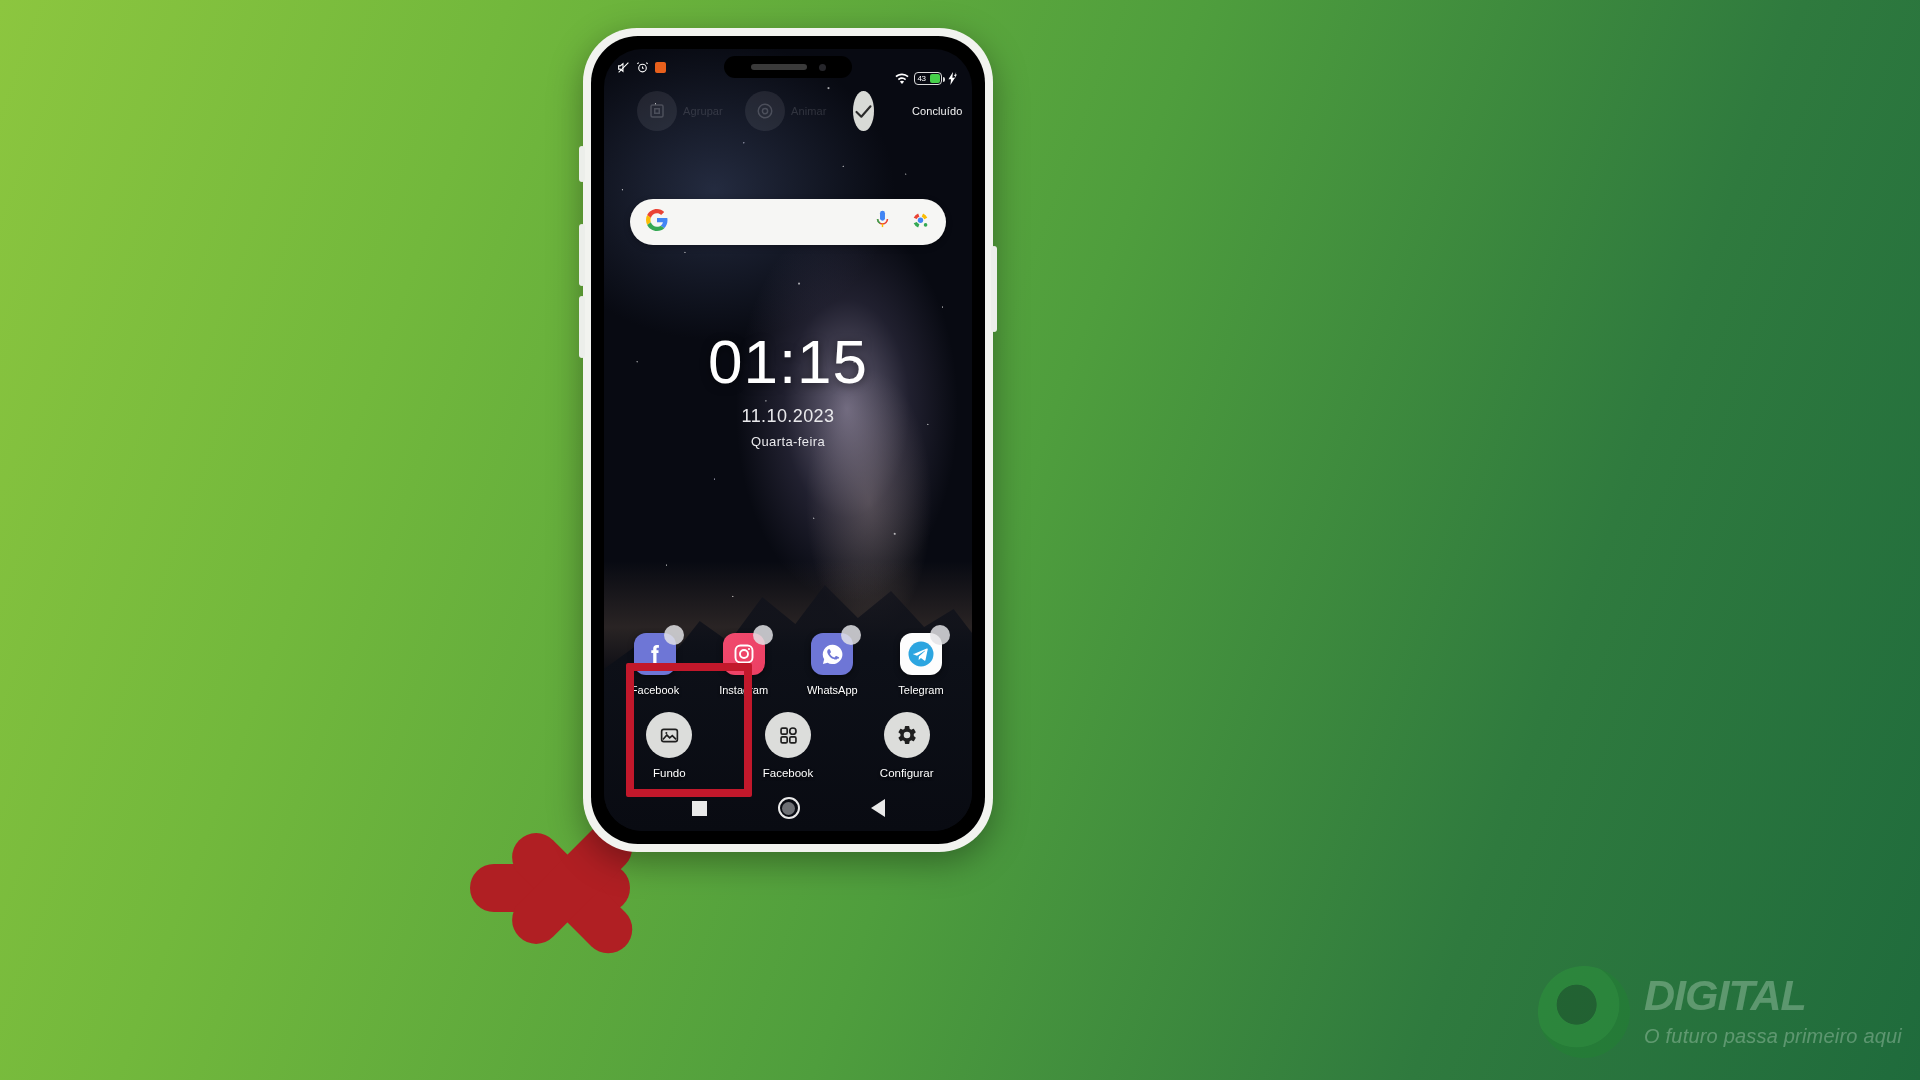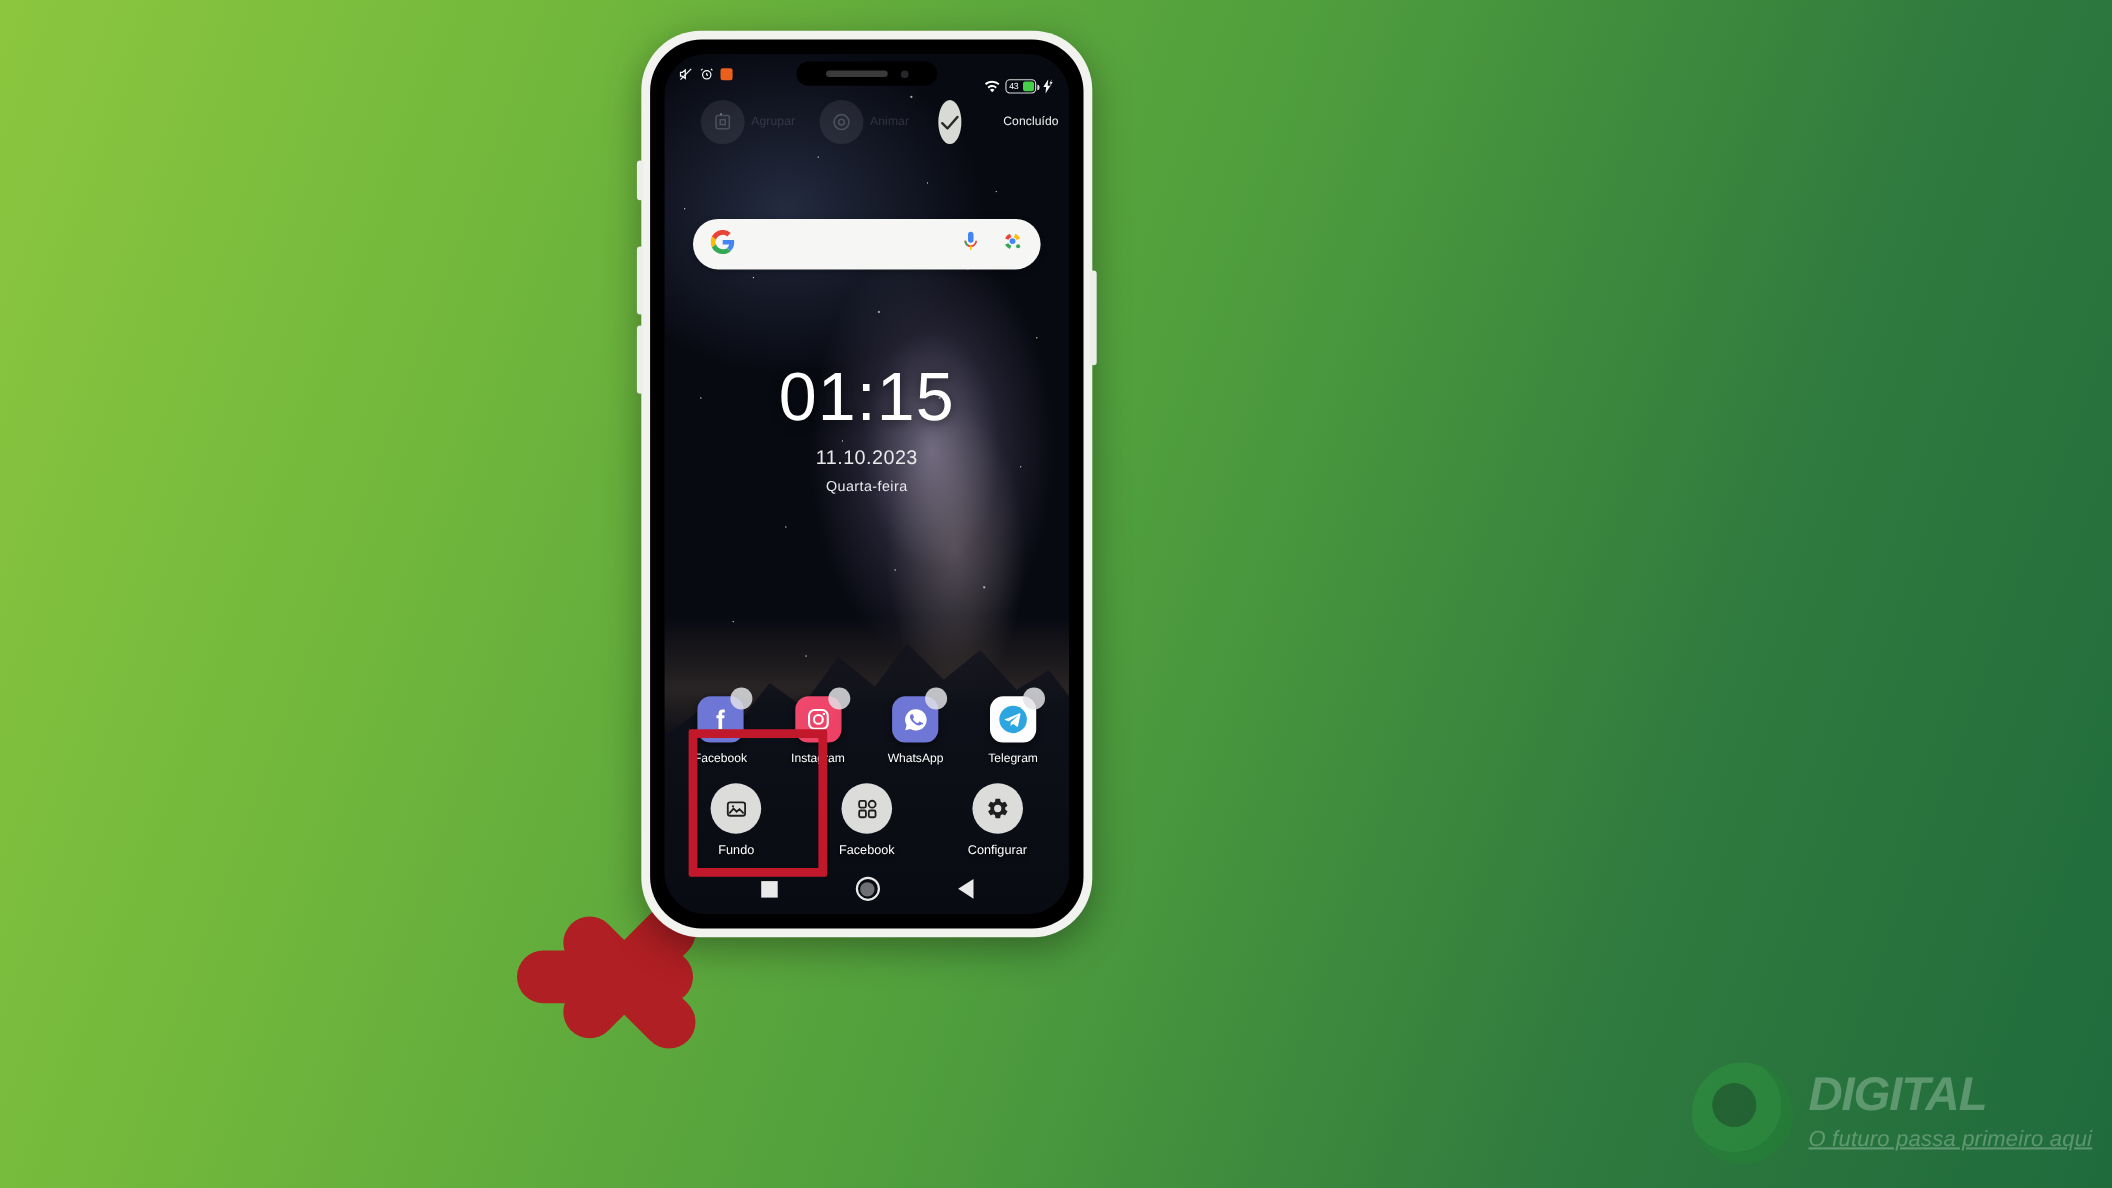--- a/index.html
+++ b/index.html
@@ -196,21 +196,21 @@
                    border-right:14px solid #e9e9e9; }
 
   
   #watermark { position:absolute; right:18px; bottom:22px; display:flex; align-items:center;
                gap:14px; opacity:.30; }
   #watermark-eye { width:92px; height:92px; border-radius:50%;
       background:radial-gradient(circle at 42% 42%, #10361c 0 26%, #2faa3a 27% 56%, #1c8a2c 57% 78%, #147226 100%); }
   #watermark-text { display:flex; flex-direction:column; }
   #wm-line1, #wm-line2 { font-size:43px; font-weight:bold; font-style:italic; color:#dff0e2;
                          line-height:.92; letter-spacing:-1px; }
-  #wm-tagline { margin-top:9px; font-size:20px; font-style:italic; color:#e3f2e6; letter-spacing:.2px;text-decoration:underline; }
+  #wm-tagline { margin-top:9px; font-size:20px; font-style:italic; color:#e3f2e6; letter-spacing:.2px; }
 </style>
 </head>
 <body>
 
 <div id="arrow-annotation">
   <div class="shaft"></div>
   <div class="head-a"></div>
   <div class="head-b"></div>
 </div>
 

